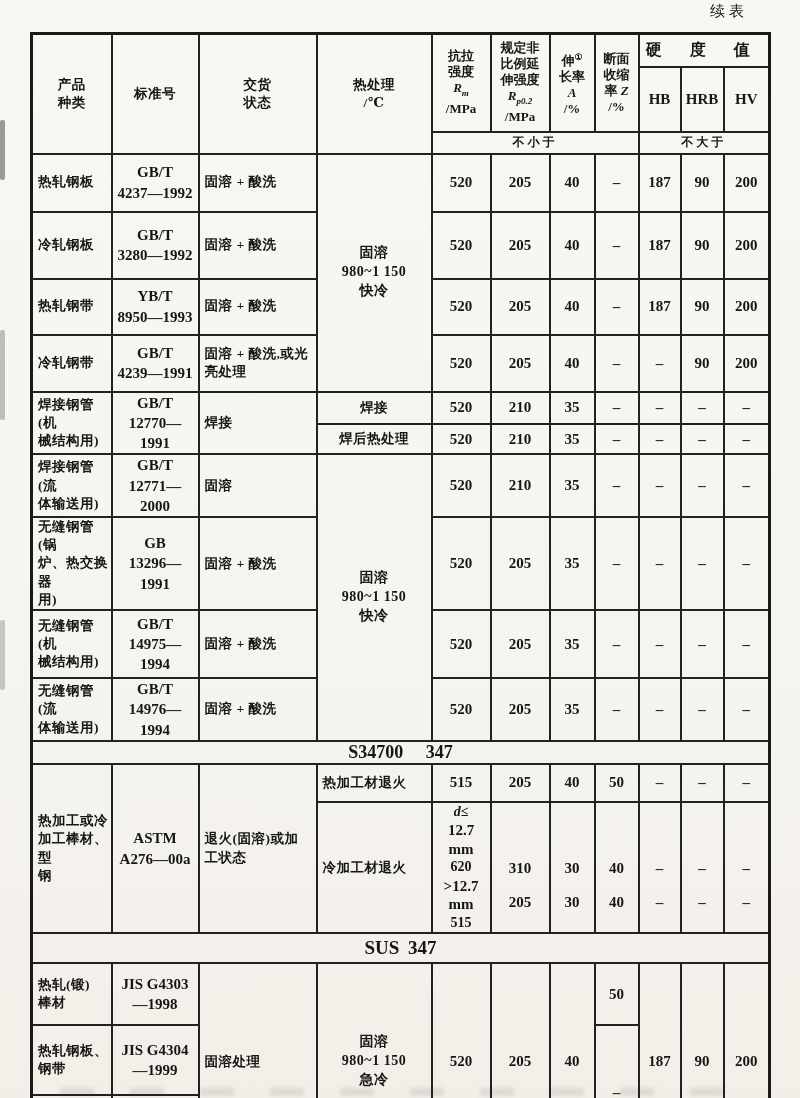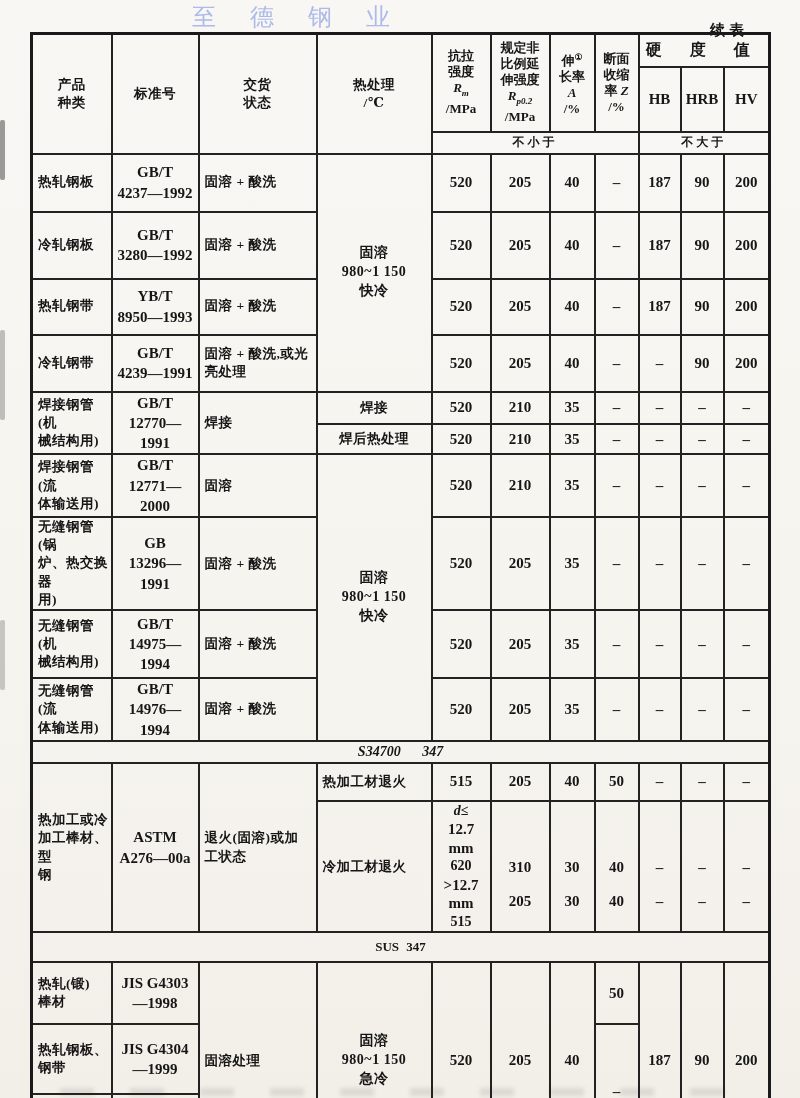--- a/index.html
+++ b/index.html
@@ -9,57 +9,56 @@
     font-family:"Liberation Serif","DejaVu Serif",serif;
     color:#161616;
   }
   .page{position:absolute;inset:0;background:linear-gradient(180deg,#f8f7f3 0%,#f6f4ef 60%,#f2efe9 100%);}
   
   .watermark{position:absolute;left:148px;top:2px;width:300px;text-align:center;
     color:rgba(128,148,228,0.62);z-index:5;pointer-events:none;}
   .watermark .wm1{font-size:24px;letter-spacing:14px;line-height:30px;white-space:nowrap;}
   .watermark .wm2{font-size:24px;letter-spacing:3px;line-height:26px;white-space:nowrap;}
   
-  .continued{position:absolute;right:52px;top:21px;font-size:15px;font-weight:700;letter-spacing:4px;}
+  .continued{position:absolute;right:52px;top:2px;font-size:15px;font-weight:400;letter-spacing:4px;}
   
   table{border-collapse:collapse;position:absolute;left:30px;top:32px;width:738px;
     table-layout:fixed;border:3px solid #1a1a1a;z-index:2;}
   td,th{border:2px solid #222;padding:0 2px;text-align:center;vertical-align:middle;
     font-weight:700;overflow:hidden;}
   .pre{white-space:pre-line;line-height:1.35;}
   .zh{font-size:13.5px;letter-spacing:0.5px;}
   .num{font-size:15px;font-family:"Liberation Serif","DejaVu Serif",serif;}
   .left{text-align:left;padding-left:5px;}
   .hl{font-size:13px;line-height:16px;}
   .it{font-style:italic;}
   sub.sb{font-size:9px;font-style:italic;}
   sup.sp{font-size:9px;}
   .hardness-th{letter-spacing:12px;font-size:16px;}
   .limit{font-size:12px;letter-spacing:3px;}
-  .divider-s347{font-size:14px;word-spacing:18px;font-style:italic;}
-  .divider-sus{font-size:13px;word-spacing:4px;}
+  .divider-s347{font-size:18px;word-spacing:18px;}
+  .divider-sus{font-size:19px;word-spacing:4px;}
   .heatblock{font-size:14px;}
   .cold-col div{font-size:14px;line-height:18.5px;}
   .cold-col .sz{font-size:15px;}
   .cold-pair{display:flex;flex-direction:column;justify-content:flex-end;
     align-items:center;height:92px;padding-bottom:5px;gap:17px;font-size:15px;}
   
   .edge-mark{position:absolute;left:0;width:5px;background:rgba(40,40,40,0.45);
     border-radius:2px;z-index:1;}
   .bleed{position:absolute;left:60px;right:40px;bottom:2px;height:8px;
     background:repeating-linear-gradient(90deg,rgba(120,118,112,0.18) 0 34px,rgba(0,0,0,0) 34px 70px);
     filter:blur(2px);z-index:1;}
 </style>
 </head>
 <body>
 
 <div class="page">
 
   <div class="watermark">
-    <div class="wm1">至 德 钢 业</div>
   </div>
 
   <div class="continued">续表</div>
 
   <div class="edge-mark" style="top:120px;height:60px;"></div>
   <div class="edge-mark" style="top:330px;height:90px;opacity:.6;"></div>
   <div class="edge-mark" style="top:620px;height:70px;opacity:.5;"></div>
   <div class="bleed"></div>
 
   <table>

